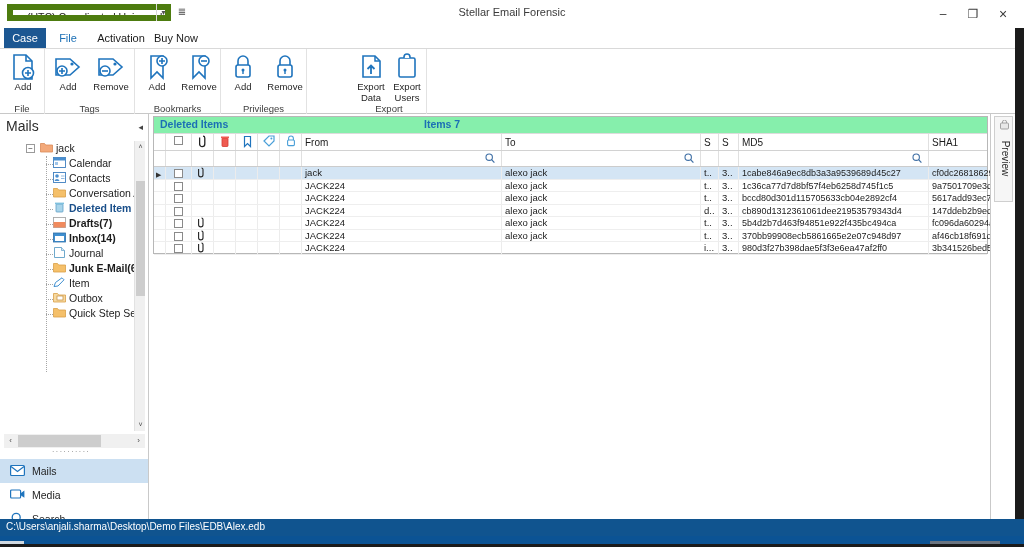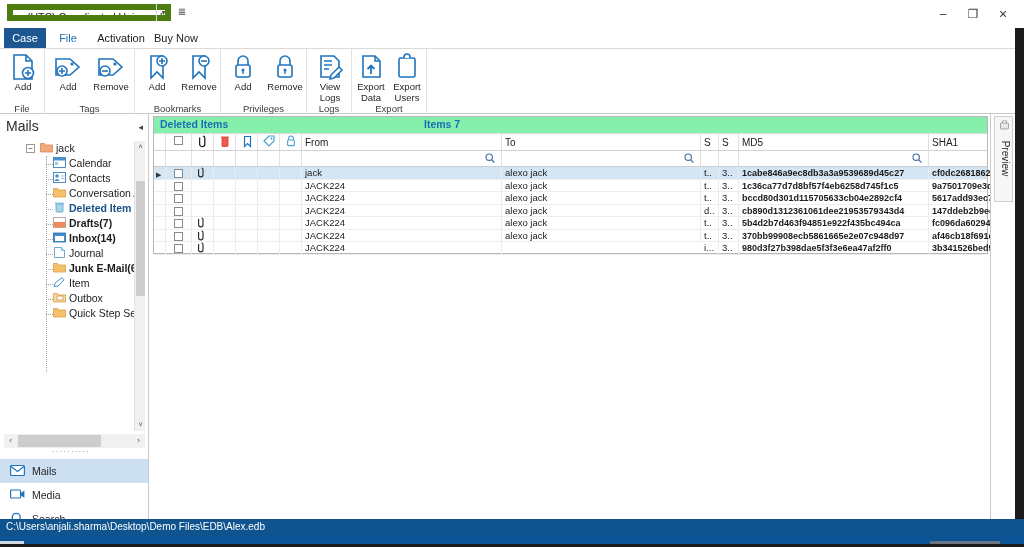--- a/index.html
+++ b/index.html
@@ -216,21 +216,21 @@
   }
   .colhdr .cell { line-height: 17px; }
   .rows { position: absolute; left: 0; top: 50px; width: 100%; }
   .grow {
     position: relative; height: 12.5px; border-bottom: 1px solid #eeeeee;
   }
   .grow.selected { background: #d4e5f4; }
   .grow .cell {
     line-height: 12.5px; font-size: 9.5px; border-right: 1px solid #ececec;
   }
-  .grow .cell.mono { font-size: 9px; font-weight: bold; }
+  .grow .cell.mono { font-size: 9px; }
   .rowmark {
     position: absolute; left: 2px; top: 2px; font-size: 7px; color: #333;
   }
   .chk {
     position: absolute; top: 2px; width: 9px; height: 9px;
     border: 1px solid #8a8a8a; background: #ffffff;
   }
   .clip { position: absolute; top: 1px; font-size: 9px; color: #222; }
   .magnifier { position: absolute; top: 2px; font-size: 9px; color: #3f6fa5; }
 
@@ -283,20 +283,21 @@
 <body>
 
 <div class="app">
 
   <div class="titlebar">
     <div class="tz-combo">
       <span>(UTC) Coordinated Universal Time</span>
     </div>
     <div class="tz-arrow">▾</div>
     <div class="tz-extra">≣</div>
+    <div class="apptitle">Stellar Email Forensic</div>
     <div class="wbtns">
       <div class="wbtn">–</div>
       <div class="wbtn">❐</div>
       <div class="wbtn close">×</div>
     </div>
   </div>
 
   <div class="tabstrip">
     <div class="tab case">Case</div>
     <div class="tab file">File</div>
@@ -390,33 +391,20 @@
             <rect x="4" y="12" width="14" height="12" rx="2" fill="#ffffff" stroke="#1f74bd" stroke-width="1.6"></rect>
             <circle cx="11" cy="17" r="1.5" fill="#1f74bd"></circle>
             <path d="M11 18 v3" stroke="#1f74bd" stroke-width="1.4"></path>
           </svg>
         </span>
         <span class="lbl">Remove</span>
       </div>
       <div class="glabel">Privileges</div>
     </div>
 
-    <div class="rgroup" style="left:307px; width:45px;">
-      <div class="ritem" style="left:3px;">
-        <span class="ico">
-          <svg width="26" height="28" viewBox="0 0 26 28">
-            <path d="M4 3 h13 l5 5 v16 H4 Z" fill="#ffffff" stroke="#1f74bd" stroke-width="1.6"></path>
-            <path d="M7 8 h8 M7 12 h8 M7 16 h5" stroke="#1f74bd" stroke-width="1.4"></path>
-            <path d="M14 22 l8 -8 3 3 -8 8 -4 1 Z" fill="#ffffff" stroke="#1f74bd" stroke-width="1.5"></path>
-          </svg>
-        </span>
-        <span class="lbl">View Logs</span>
-      </div>
-      <div class="glabel">Logs</div>
-    </div>
 
     <div class="rgroup" style="left:352px; width:75px;">
       <div class="ritem" style="left:0px; width:38px;">
         <span class="ico">
           <svg width="24" height="28" viewBox="0 0 24 28">
             <path d="M4 3 h12 l5 5 v16 H4 Z" fill="#ffffff" stroke="#1f74bd" stroke-width="1.6"></path>
             <path d="M16 3 v5 h5" fill="none" stroke="#1f74bd" stroke-width="1.5"></path>
             <path d="M12 21 v-8 M8.5 16 l3.5 -3.5 3.5 3.5" fill="none" stroke="#1f74bd" stroke-width="1.8"></path>
           </svg>
         </span>

